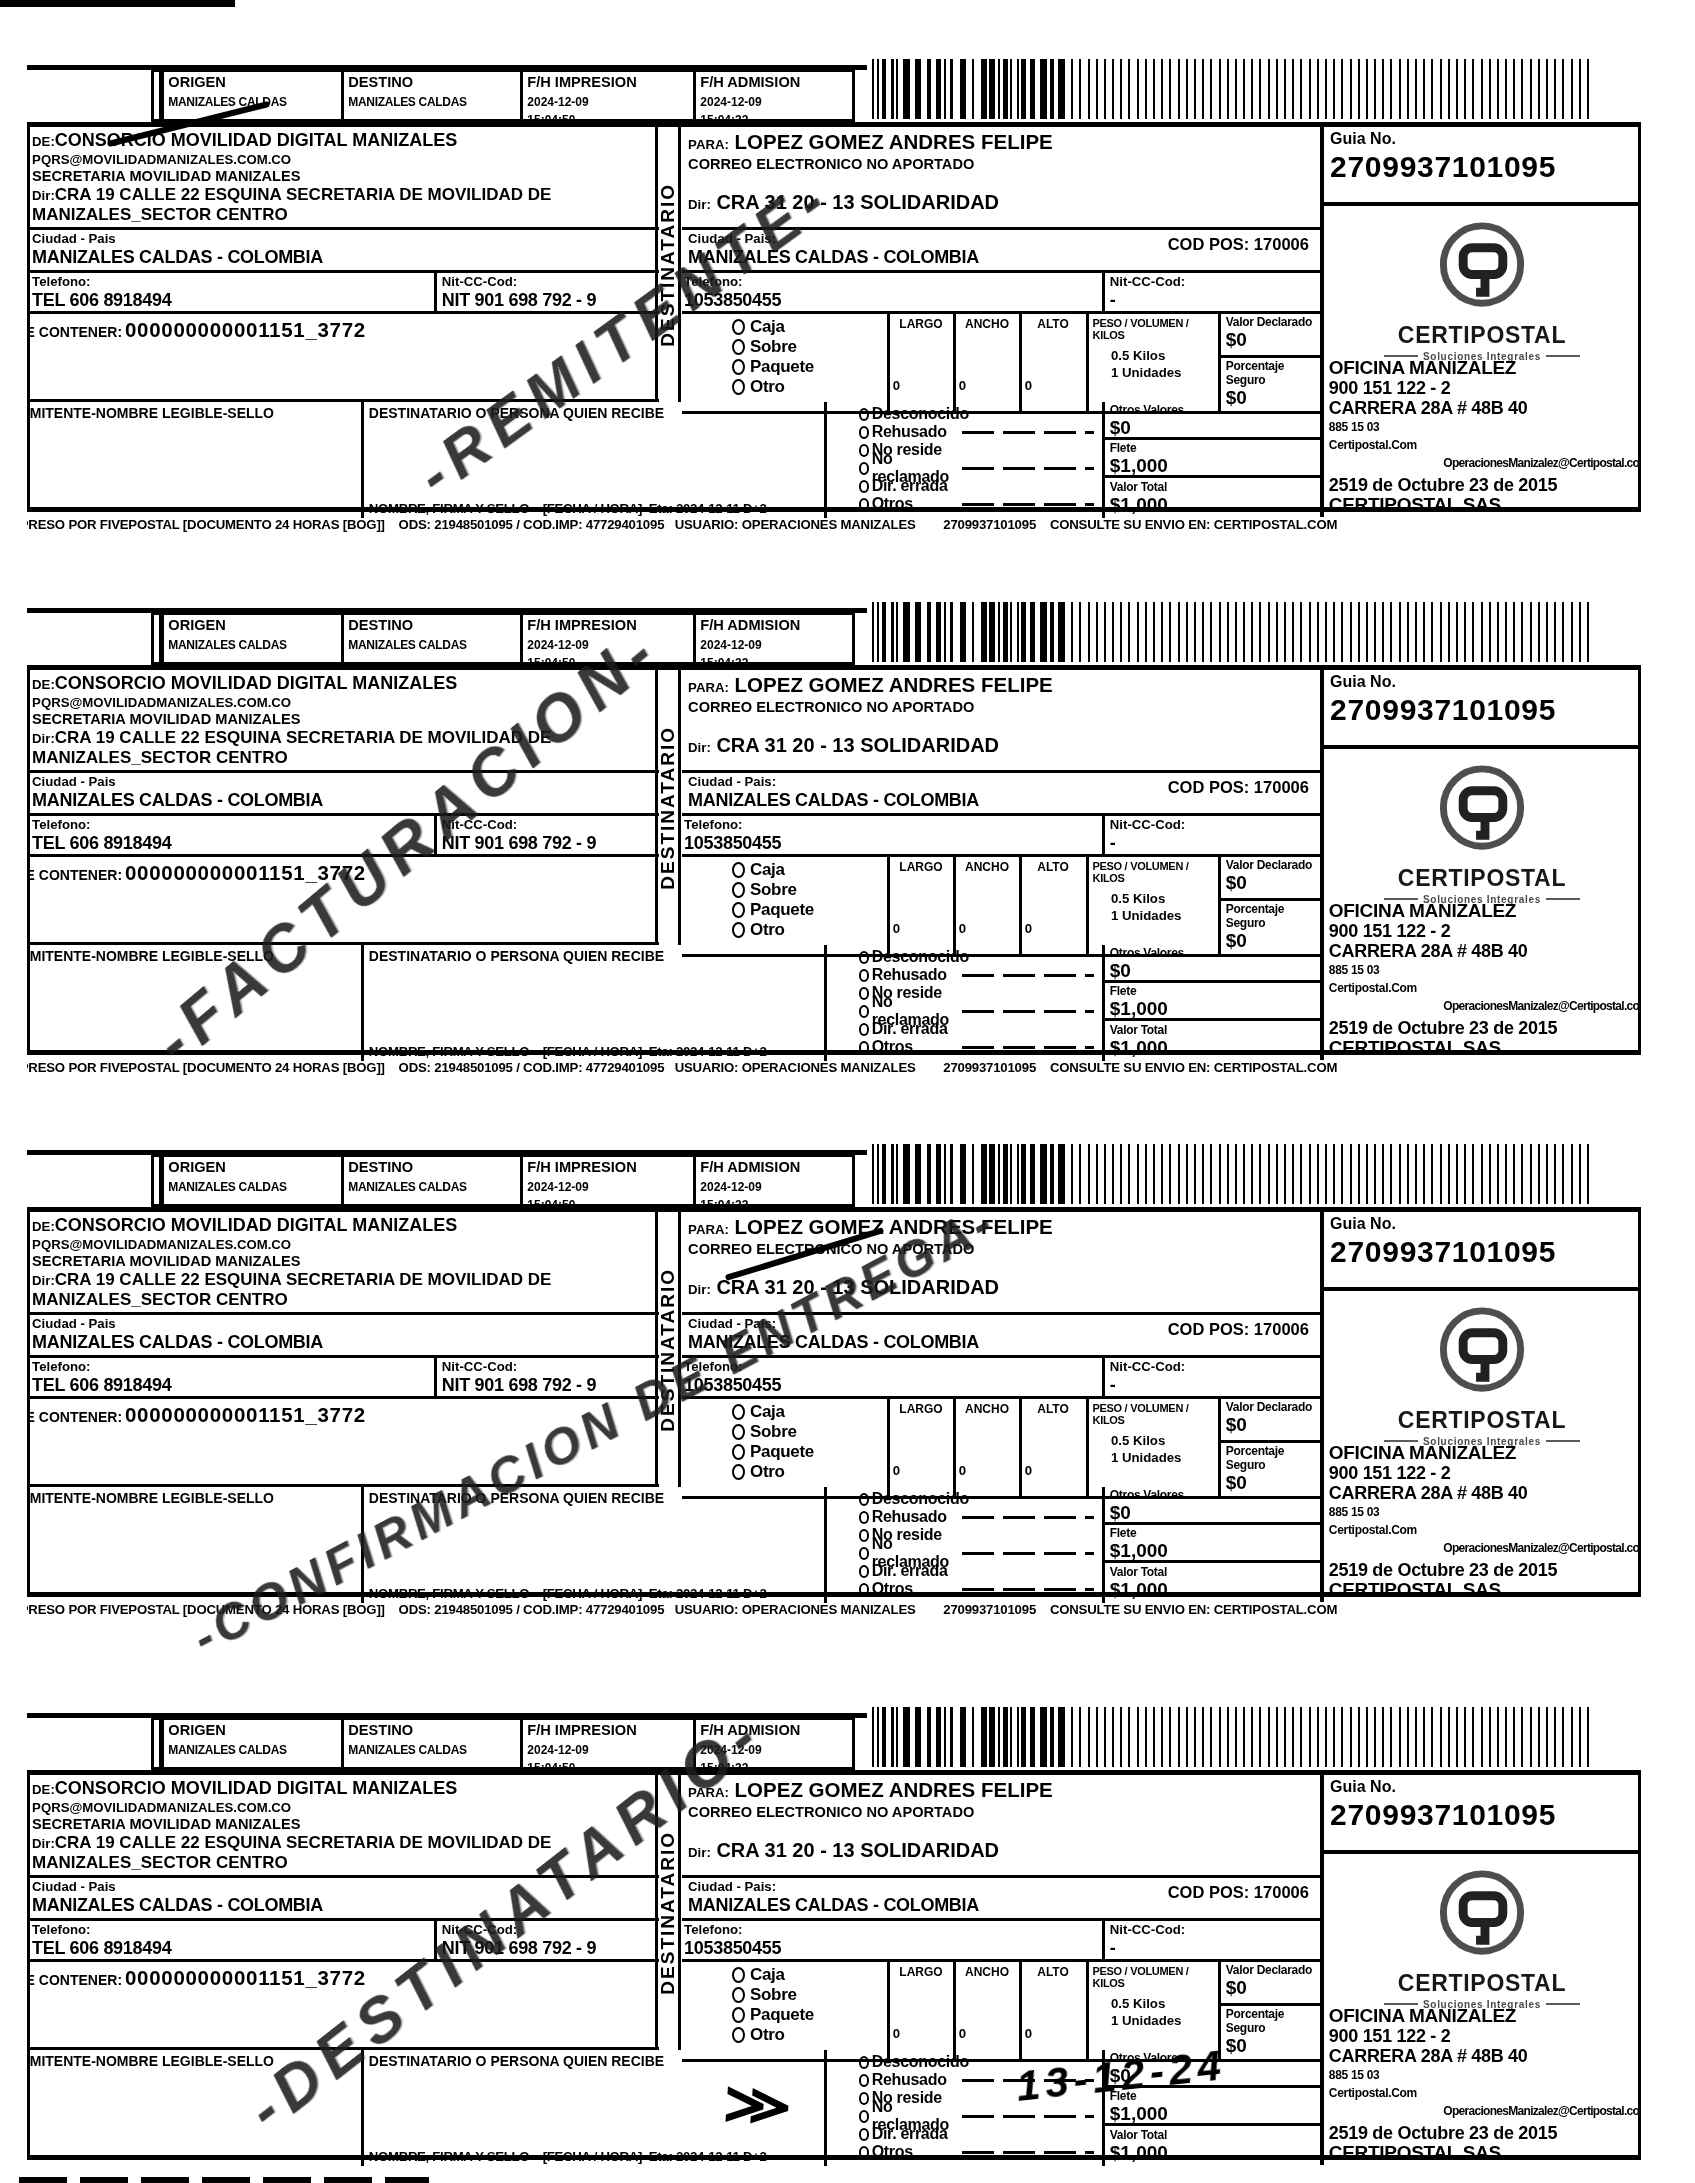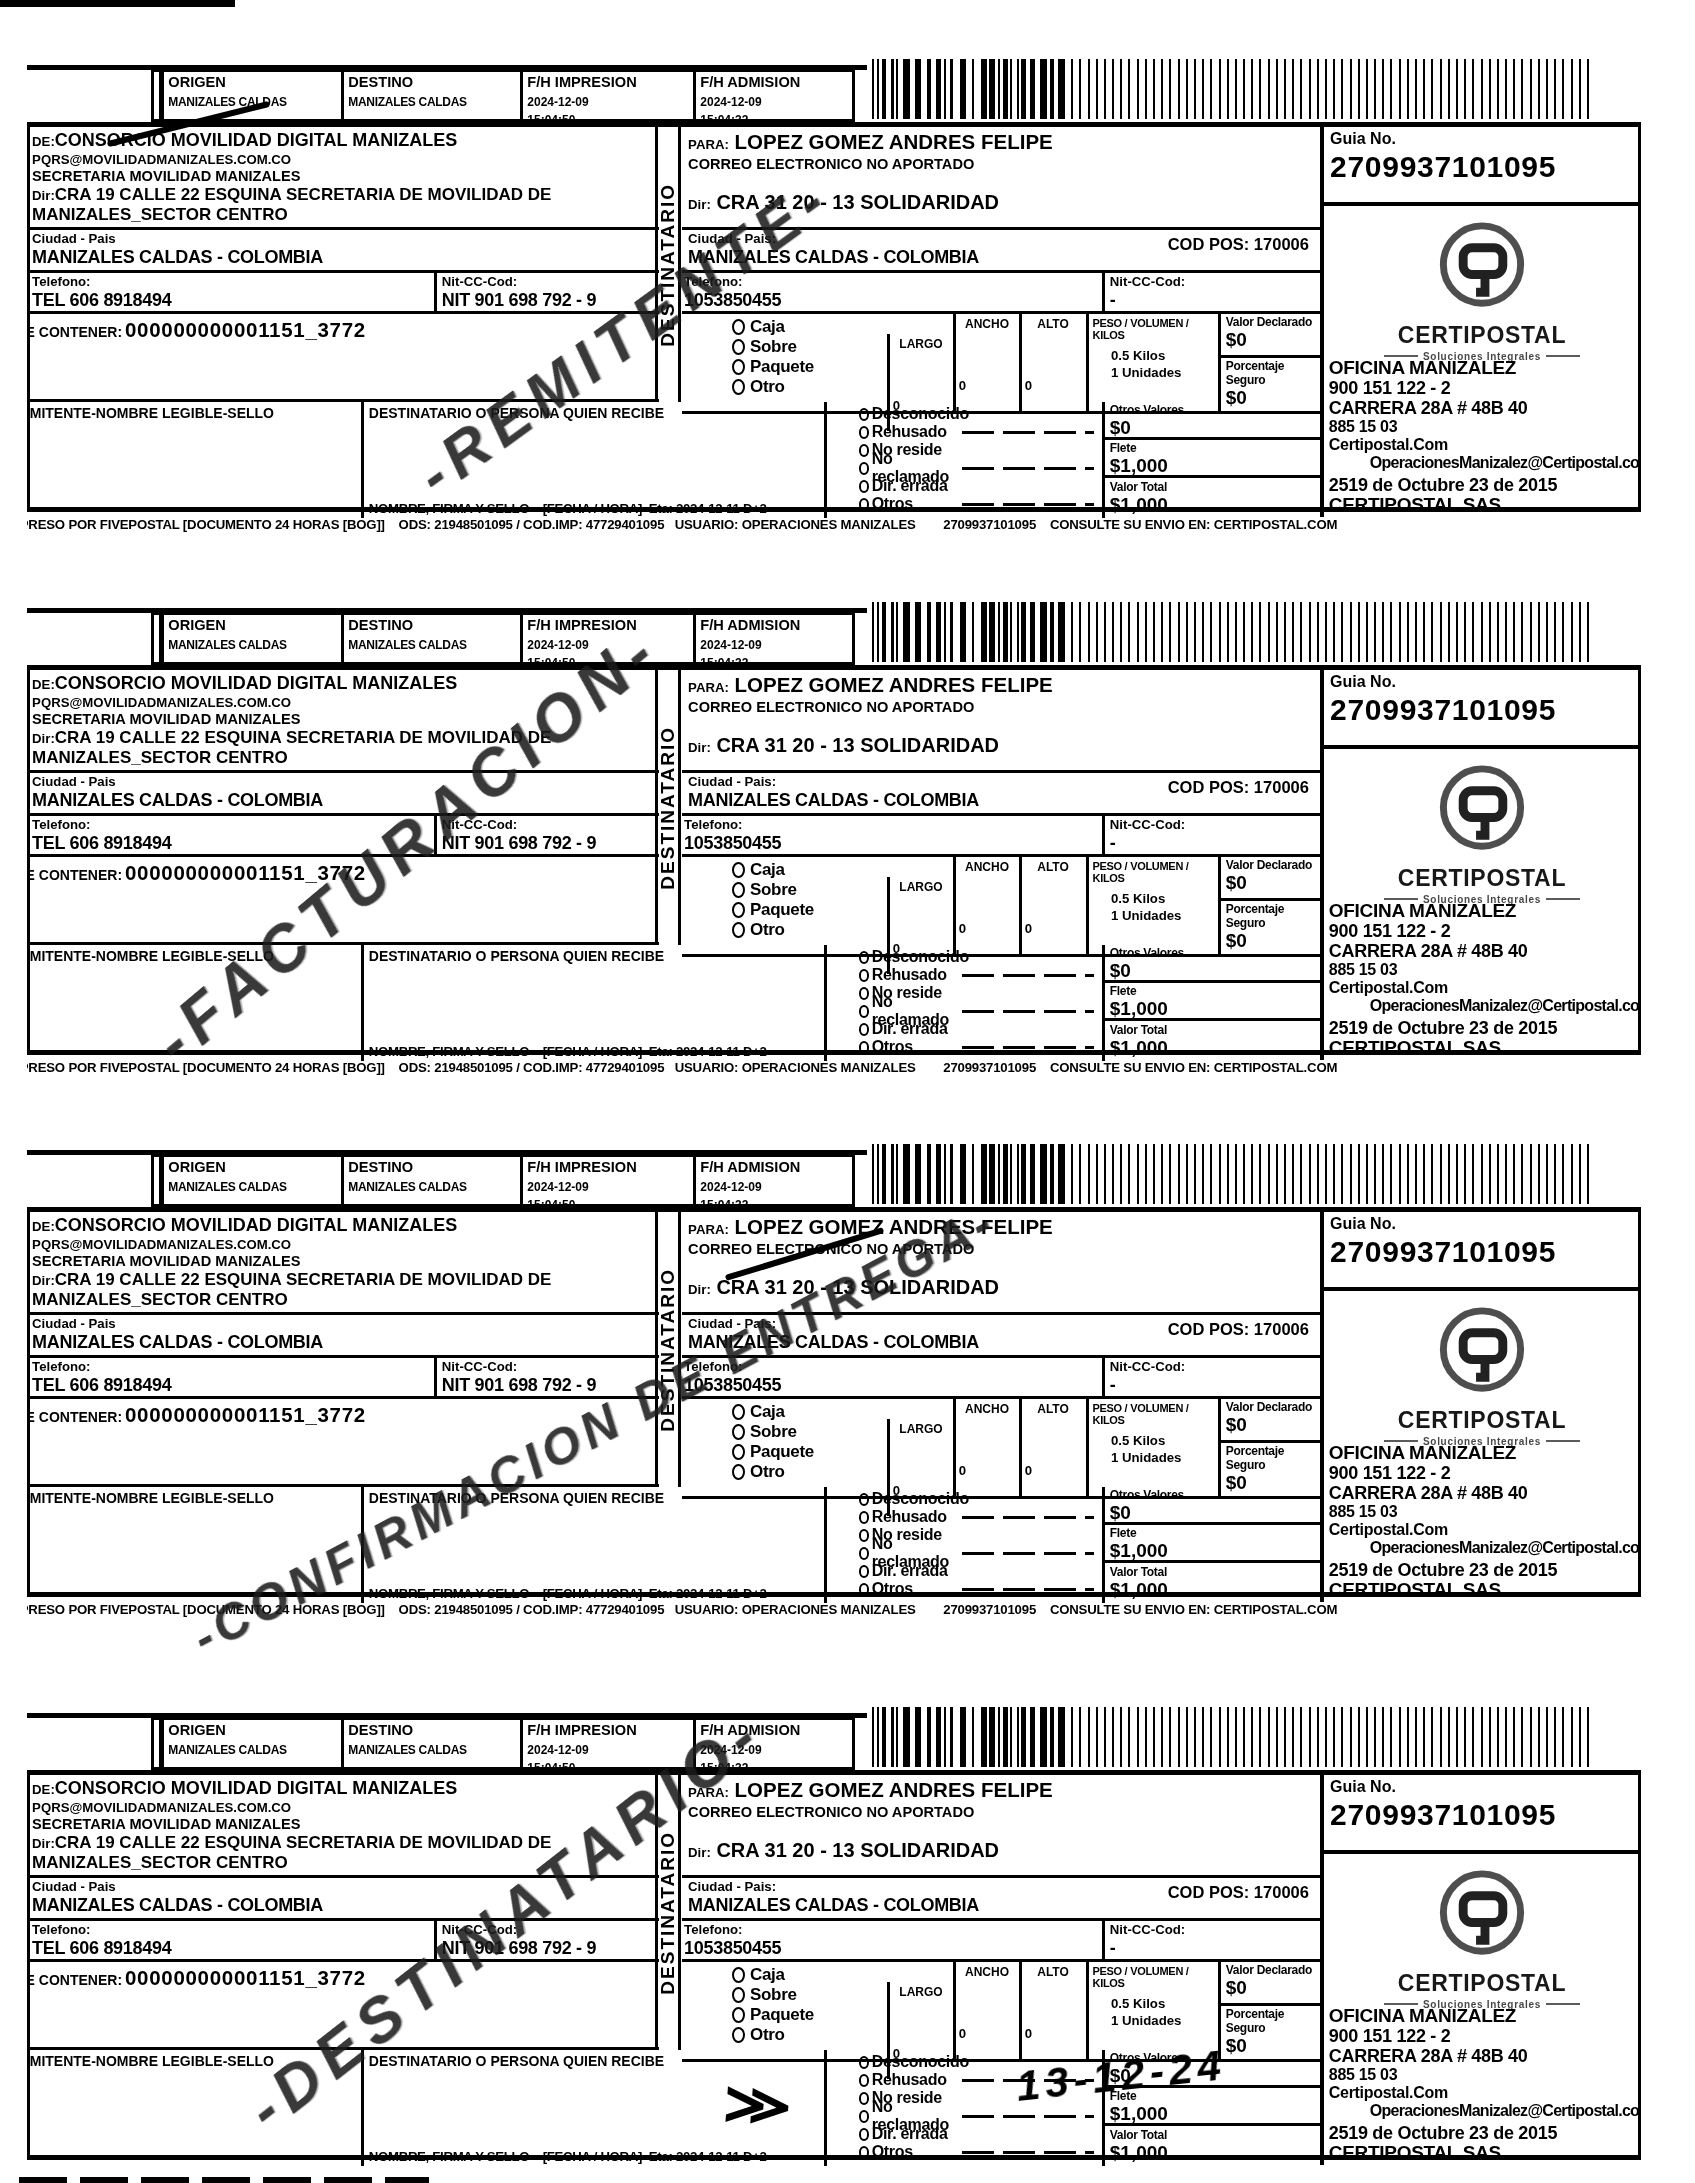--- a/index.html
+++ b/index.html
@@ -46,21 +46,21 @@
   .dice{left:0;top:187px;width:629px;height:88px;border-bottom-width:3.3px;padding:4px 0 0 4px;overflow:hidden;}
   .dice-line{white-space:nowrap;text-indent:-32px;}
   .dice-k{font-size:14px;}
   .dice-v{font-size:20.5px;letter-spacing:0.7px;}
   
   .pkg{left:652px;top:187px;width:638px;height:100px;border-bottom-width:3.3px;}
   .pkg-types{position:absolute;left:0;top:0;width:205px;height:100%;padding:3.3px 0 0 50px;}
   .type-row{display:flex;align-items:center;height:20px;font-size:17px;letter-spacing:-0.3px;}
   .radio{flex:none;width:13.2px;height:16px;border:2.6px solid #000;border-radius:50%;margin-right:5.3px;}
   .dim{position:absolute;top:0;height:100%;width:66px;border-left:3.3px solid #000;padding:2.6px 2.6px;}
-  .dim.d1{left:205px;margin-top:20px;} .dim.d2{left:271px;} .dim.d3{left:337px;}
+  .dim.d1{left:205px;} .dim.d2{left:271px;} .dim.d3{left:337px;}
   .dim-k{font-size:12px;text-align:center;}
   .dim-v{position:absolute;left:3.3px;bottom:18.5px;font-size:13.2px;}
   .peso{position:absolute;left:404px;top:0;height:100%;width:132px;border-left:3.3px solid #000;padding:2.6px 4px;}
   .peso-k{font-size:11px;letter-spacing:-0.3px;}
   .peso-v{font-size:13.2px;margin:6.6px 0 0 18.5px;line-height:17px;}
   .valorcol{position:absolute;left:536px;top:0;height:100%;width:103px;border-left:3.3px solid #000;}
   .valor-half{position:absolute;left:0;right:0;padding:1.3px 0 0 5.3px;}
   .valor-half.h1{top:0;height:44px;border-bottom:3.3px solid #000;}
   .valor-half.h2{top:44px;bottom:0;}
   .money-k{font-size:12px;line-height:14px;letter-spacing:-0.3px;}
@@ -86,21 +86,21 @@
   .guia{left:1290px;top:0;width:321px;height:79px;border-left-width:4.6px;border-bottom-width:4.6px;padding:2.6px 0 0 6.6px;}
   .guia-k{font-size:16px;}
   .guia-v{font-size:30px;letter-spacing:0.7px;margin-top:2.6px;}
   .brand-box{left:1290px;top:79px;width:321px;height:311px;border-left-width:4.6px;}
   .brand{position:absolute;left:0;right:0;top:9.3px;text-align:center;filter:blur(0.3px);opacity:.9;}
   .brand-name{font-size:23px;letter-spacing:0.7px;margin-top:-4px;}
   .tagline{display:flex;align-items:center;justify-content:center;gap:5.3px;margin-top:1.3px;}
   .tg-line{width:34px;height:2px;background:#4a4a4a;}
   .tg-txt{font-size:10px;color:#333;letter-spacing:0.7px;filter:blur(0.5px);}
   .office{position:absolute;left:5.3px;right:1.3px;bottom:1.3px;}
-  .office div{font-size:16px;line-height:18px;letter-spacing:-0.3px;white-space:nowrap;}
+  .office div{font-size:12px;line-height:18px;letter-spacing:-0.3px;white-space:nowrap;}
   .office div:nth-child(1){font-size:19px;line-height:21px;}
   .office div:nth-child(2){font-size:18px;line-height:20px;}
   .office div:nth-child(3){font-size:18px;line-height:20px;}
   .office div:nth-child(6){letter-spacing:-0.7px;text-align:right;}
   .office div:nth-child(7){font-size:18px;line-height:20.5px;margin-top:2.6px;}
   .office div:nth-child(8){font-size:19px;line-height:20.5px;}
   
   .print-footer{position:absolute;left:0;top:481px;width:1522px;font-size:13.2px;white-space:pre;
                 text-indent:-21px;overflow:hidden;letter-spacing:-0.2px;}
   

